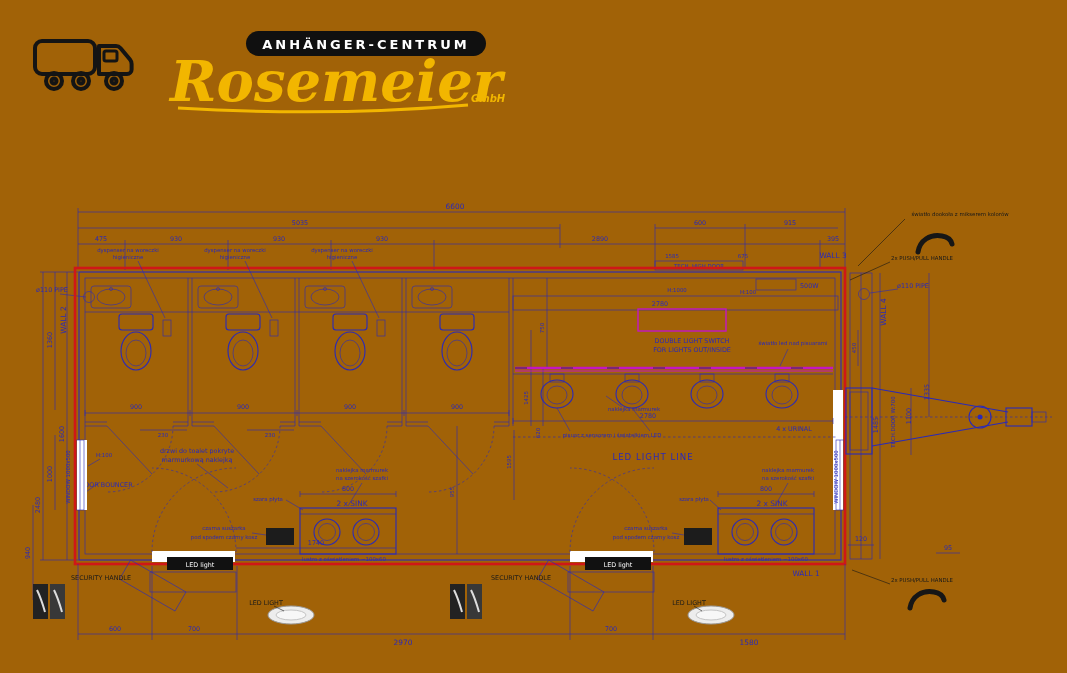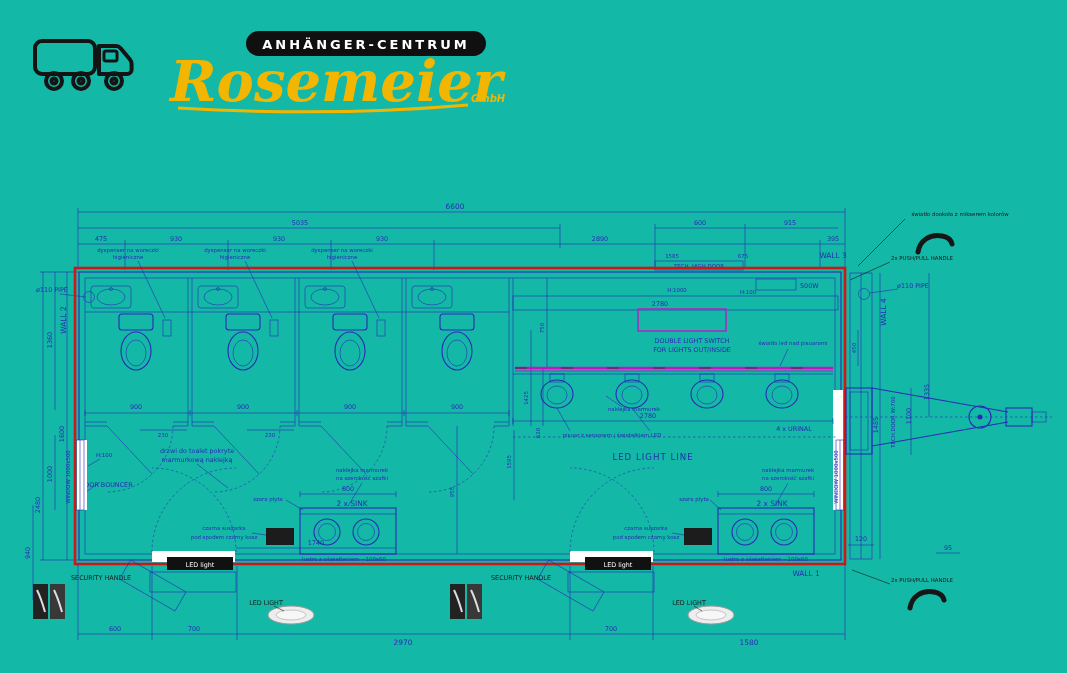--- a/index.html
+++ b/index.html
@@ -1,16 +1,16 @@
 <!DOCTYPE html>
 <html><head>
 <meta charset="utf-8">
 <style>
   html,body{margin:0;padding:0;background:#fff}
-  .stage{position:relative;width:1067px;height:673px;background:#14b8a6;font-family:"DejaVu Sans",sans-serif;overflow:hidden}
+  .stage{position:relative;width:1067px;height:673px;background:#a16207;font-family:"DejaVu Sans",sans-serif;overflow:hidden}
   svg{position:absolute;left:0;top:0}
   svg text{font-family:"DejaVu Sans",sans-serif}
   .t{fill:#2a2ab8}
   .tk{fill:#1a1a1a}
   .tw{fill:#ffffff}
   .ln{stroke:#2a2ab8;stroke-width:1.1;fill:none}
   .lt{stroke:#2a2ab8;stroke-width:.6;fill:none}
   .red{stroke:#cf1717;stroke-width:2.6;fill:none}
   .mag{stroke:#c316c3;fill:none}
   .blk{stroke:#161616;fill:none}

